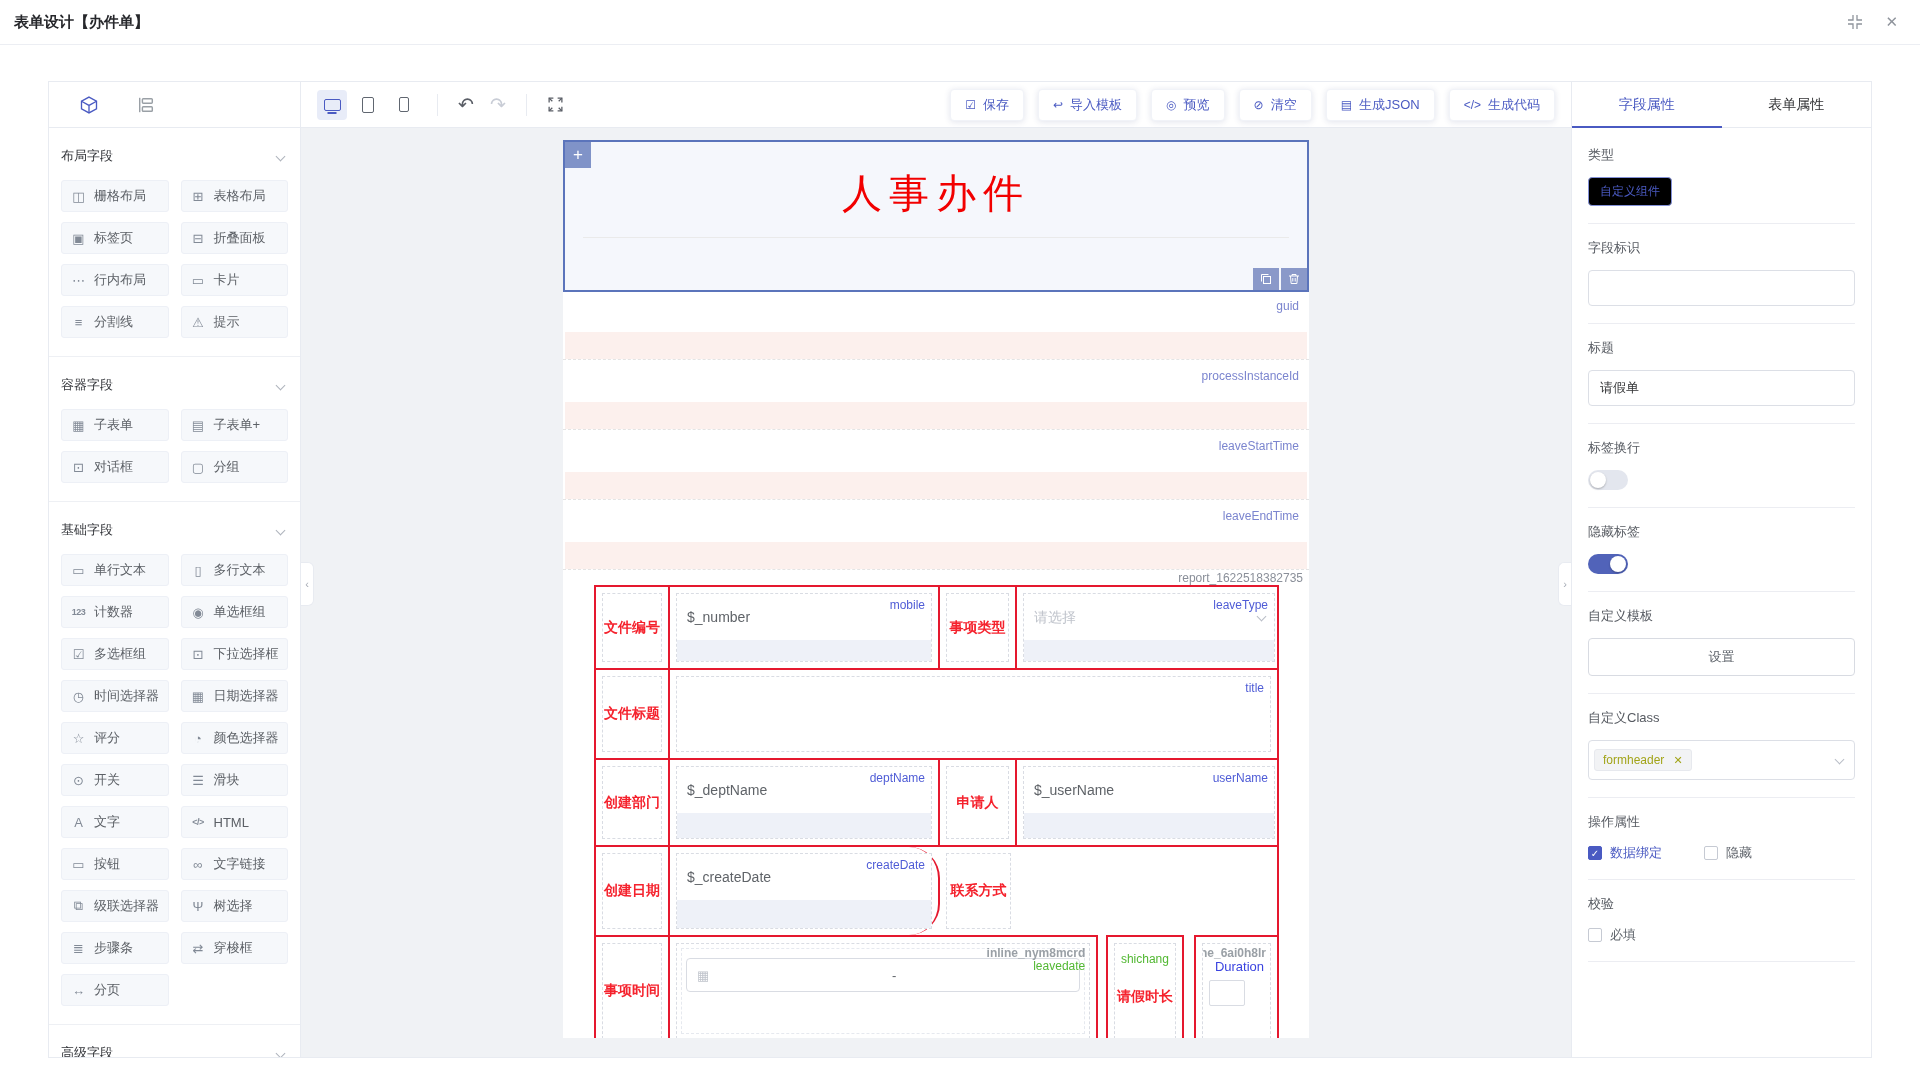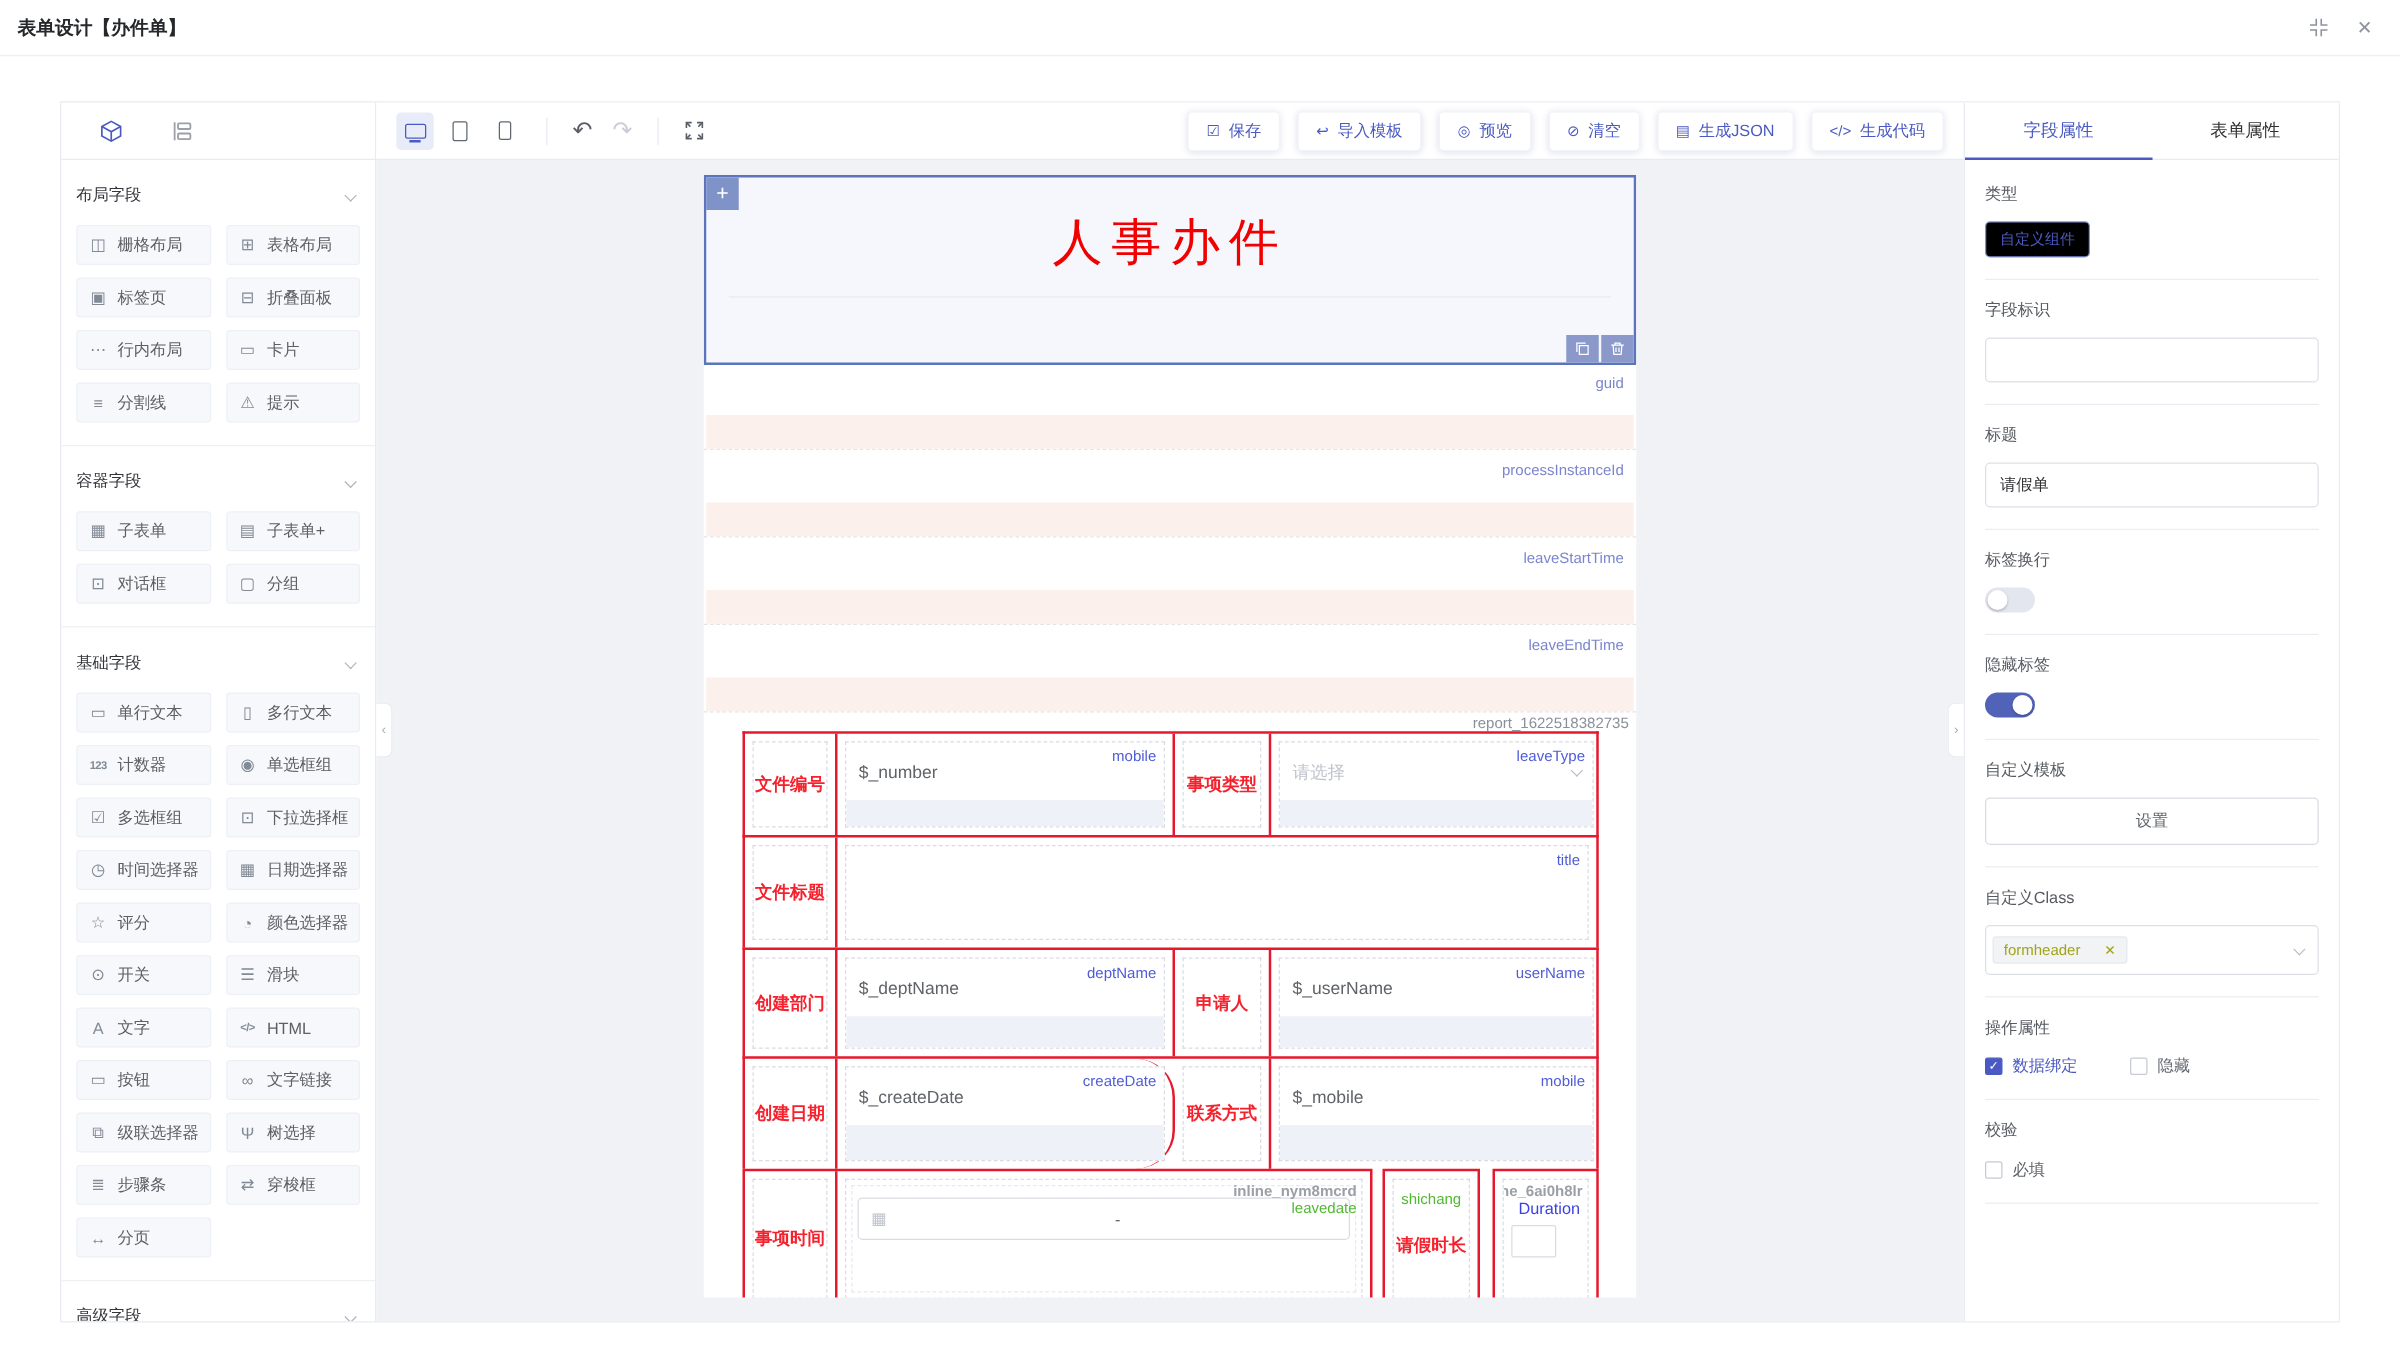--- a/index.html
+++ b/index.html
@@ -116,21 +116,21 @@
   .plabel { font-size:13px; color:#565a61; margin:2px 0 13px; }
   .pdiv { border:none; border-top:1px solid #ecedf2; margin:17px 0 15px; }
   .type-badge { display:inline-block; border:1px solid #8391d8; color:#4a5ac2; font-size:12px; padding:5px 11px; border-radius:4px; background:#000000; }
   .pinput { width:100%; height:36px; border:1px solid #dcdfe6; border-radius:4px; padding:0 11px; font-size:13px; color:#303133; outline:none; font-family:inherit; }
   .tog { width:40px; height:20px; border-radius:10px; background:#e3e6ee; position:relative; cursor:pointer; }
   .tog::after { content:''; position:absolute; width:16px; height:16px; border-radius:50%; background:#fff; top:2px; left:2px; box-shadow:0 1px 2px rgba(0,0,0,.25); }
   .tog.on { background:#5163b9; }
   .tog.on::after { left:22px; }
   .setbtn { width:100%; height:38px; border:1px solid #d8dbe2; border-radius:4px; background:#fff; color:#5f646b; font-size:13px; cursor:pointer; font-family:inherit; }
   .pselect { height:40px; border:1px solid #dcdfe6; border-radius:4px; display:flex; align-items:center; padding:0 26px 0 5px; position:relative; cursor:pointer; }
-  .ptag { background:#f2f3f5; border:1px solid #e7e9ee; border-radius:3px; padding:3px 8px; font-size:12px; color:#a2a418; display:flex; align-items:center; gap:19px; }
+  .ptag { background:#f2f3f5; border:1px solid #e7e9ee; border-radius:3px; padding:3px 8px; font-size:12px; color:#a2a418; display:flex; align-items:center; gap:9px; }
   .ptag .x { font-size:11px; cursor:pointer; }
   .sel-chev { position:absolute; right:11px; top:15px; width:7px; height:7px; border-right:1.3px solid #b9bdc6; border-bottom:1.3px solid #b9bdc6; transform:rotate(45deg); }
   .cbrow { display:flex; align-items:center; }
   .cb { display:inline-flex; align-items:center; gap:8px; font-size:13px; color:#5f646b; cursor:pointer; }
   .cb + .cb { margin-left:42px; }
   .cbbox { width:14px; height:14px; border:1px solid #c6cad3; border-radius:2px; background:#fff; display:inline-flex; align-items:center; justify-content:center; color:transparent; font-size:10px; }
   .cb.checked { color:#4a5ac2; }
   .cb.checked .cbbox { background:#4a5ac2; border-color:#4a5ac2; color:#fff; }
 </style>
 </head>
@@ -504,27 +504,20 @@
               <span class="fval">$_createDate</span>
               <span class="bind">createDate</span>
               <span class="lav"></span>
                 </div>
               </div>
             <div class="tc" style="width:77px;">
                 <div class="cin center">
                   <span class="redlab">联系方式</span>
                 </div>
               </div>
-            <div class="tc" style="width:264px;">
-                <div class="cin">
-              <span class="fval">$_mobile</span>
-              <span class="bind">mobile</span>
-              <span class="lav"></span>
-                </div>
-              </div>
           </div>
 
           <div class="r5">
             <div class="r5box b1">
               <div class="lcell">
                   <div class="cin center">
                     <span class="redlab">事项时间</span>
                   </div>
                 </div>
               <div class="vcell">

